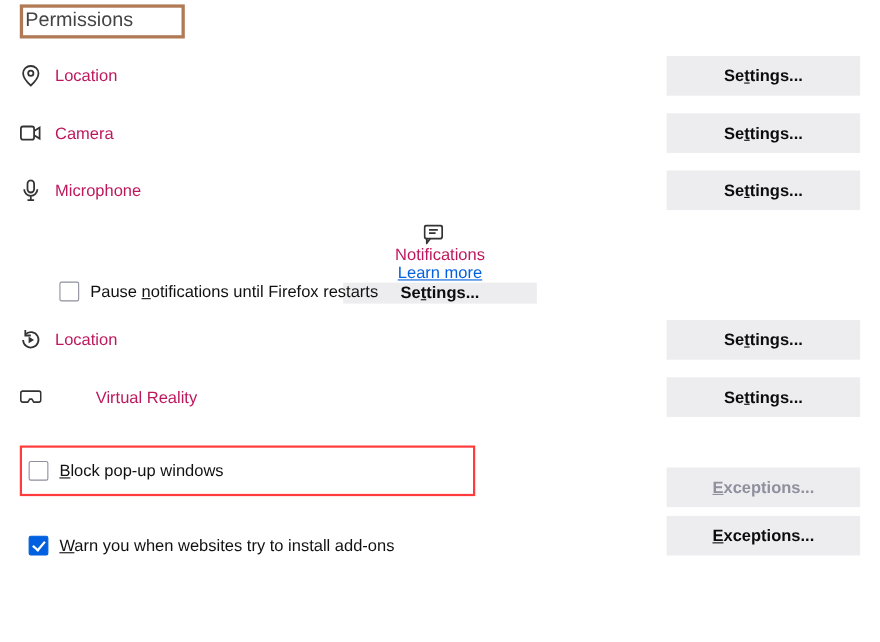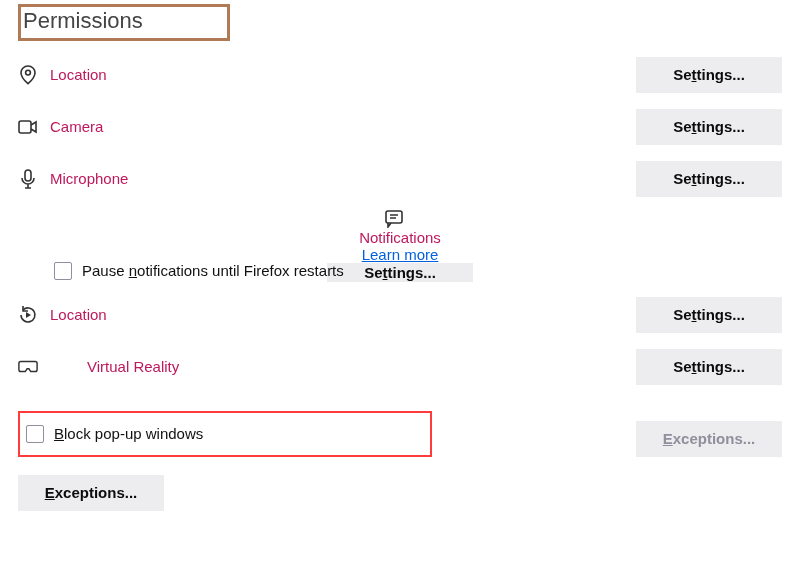--- a/index.html
+++ b/index.html
@@ -11,27 +11,27 @@
       color: #0c0c0d;
       background: #fff;
       width: 800px;
       height: 584px;
       position: relative;
     }
     .container {
       padding: 0 18px 18px 18px;
     }
     h2.hdr {
-      font-size: 22px;
+      font-size: 18px;
       font-weight: 400;
       color: #444;
       margin: 4px 0 12px 0;
       display: inline-block;
       border: 3px solid #b07a54;
-      padding: 0 84px 2px 2px;
+      padding: 0 44px 2px 2px;
       line-height: 1.3;
     }
     .row {
       display: flex;
       align-items: center;
       height: 44px;
       margin-bottom: 8px;
     }
     .row .icon {
       width: 20px;
@@ -42,21 +42,21 @@
       margin-right: 12px;
       flex: 0 0 20px;
       color: #333;
     }
     .row .label {
       font-size: 15px;
       color: #be185d;
     }
     .row .spacer { flex: 1; }
     .btn {
-      width: 146px;
+      width: 176px;
       height: 36px;
       background: #ededf0;
       border: none;
       font-size: 15px;
       font-weight: 600;
       color: #0c0c0d;
       cursor: pointer;
       font-family: inherit;
     }
     .btn.ghost {
@@ -103,21 +103,21 @@
       border: 2px solid #ff3b3b;
       padding: 12px 0 12px 6px;
       display: flex;
       align-items: center;
       margin-bottom: 10px;
       width: 414px;
     }
     .cb-label { font-size: 15px; color:#111; }
     svg { display: block; }
     .row.tight { margin-bottom: 4px; flex-direction: column; }
-    .row-block { display:flex; align-items:center; margin-bottom:8px;gap:20px; }
+    .row-block { display:flex; align-items:flex-end; margin-bottom:8px;gap:20px; }
     .row-block .left { flex:1; display:flex; align-items:center; }
   </style>
 </head>
 <body>
 
 <div class="container">
   <h2 class="hdr">Permissions</h2>
 
   
   <div class="row">
@@ -211,16 +211,20 @@
       <div class="redbox">
         <span class="checkbox"></span>
         <span class="cb-label"><span class="accesskey">B</span>lock pop-up windows</span>
       </div>
     </div>
     <button class="btn ghost"><span class="accesskey">E</span>xceptions...</button>
   </div>
 
   
   <div class="row-block" style="margin-top:4px;">
+    <div class="left" style="padding-left:8px;">
+      <span class="checkbox checked"></span>
+      <span class="cb-label"><span class="accesskey">W</span>arn you when websites try to install add-ons</span>
+    </div>
     <button class="btn"><span class="accesskey">E</span>xceptions...</button>
   </div>
 
 </div>
 
 </body></html>

